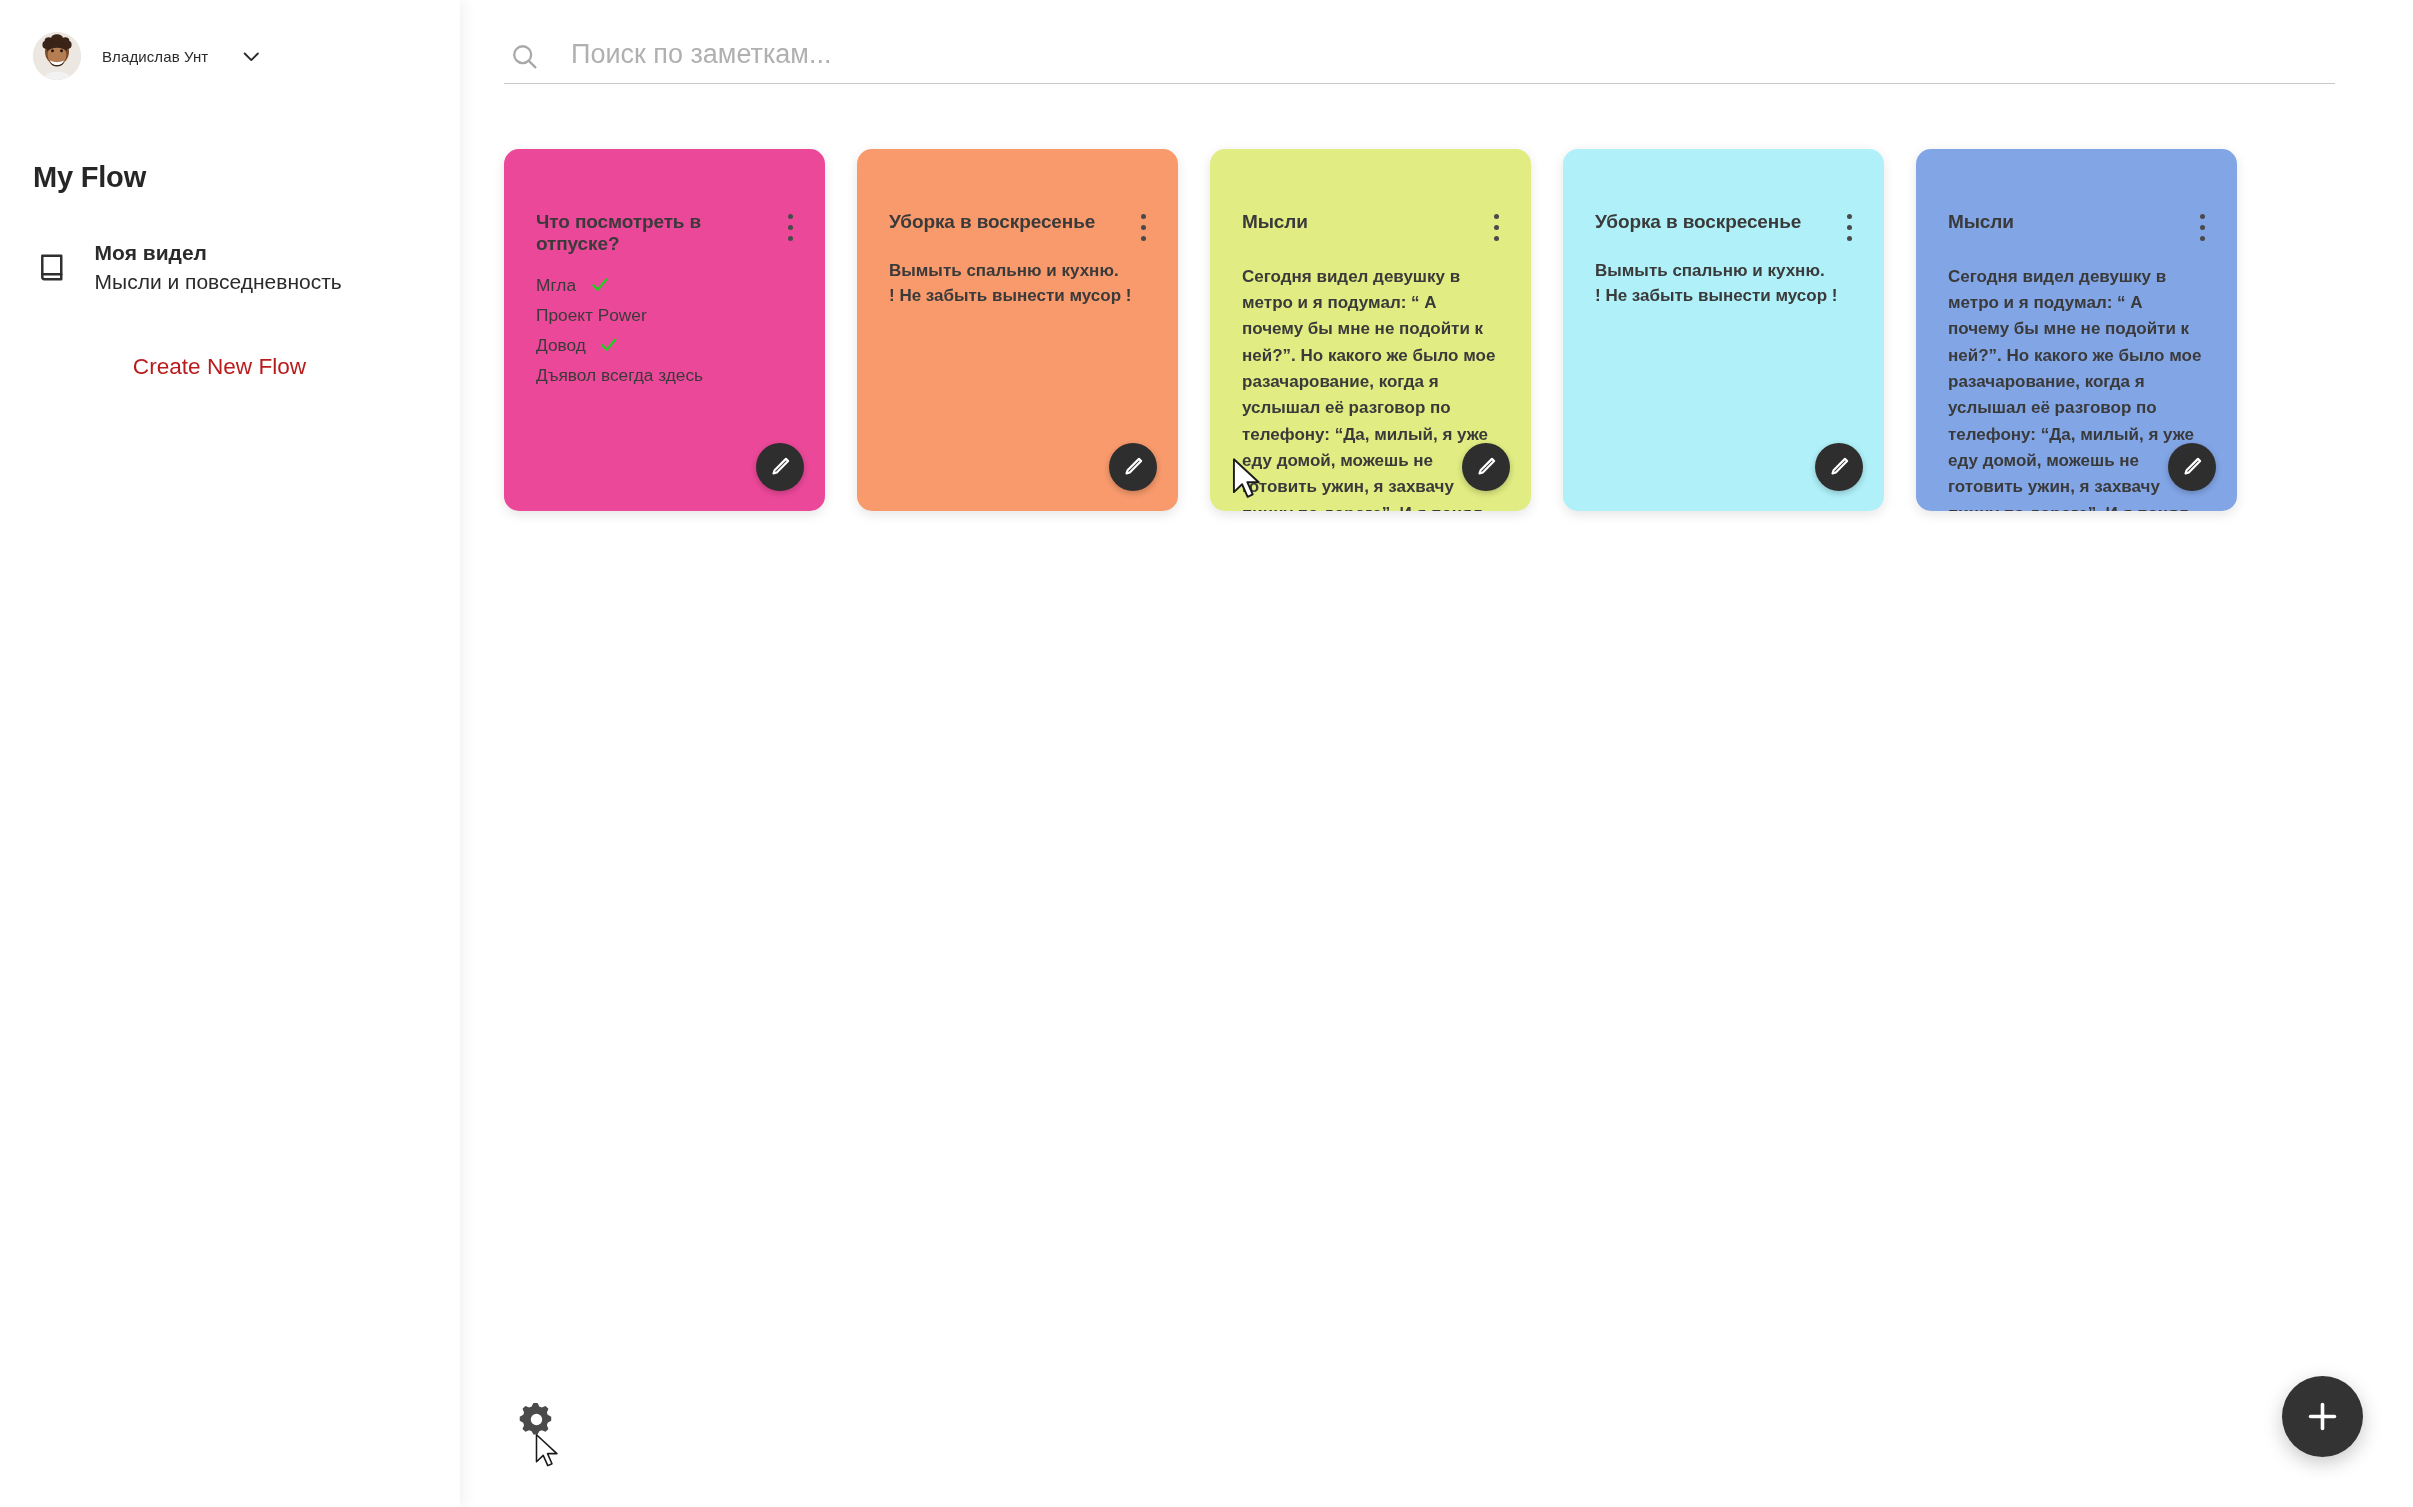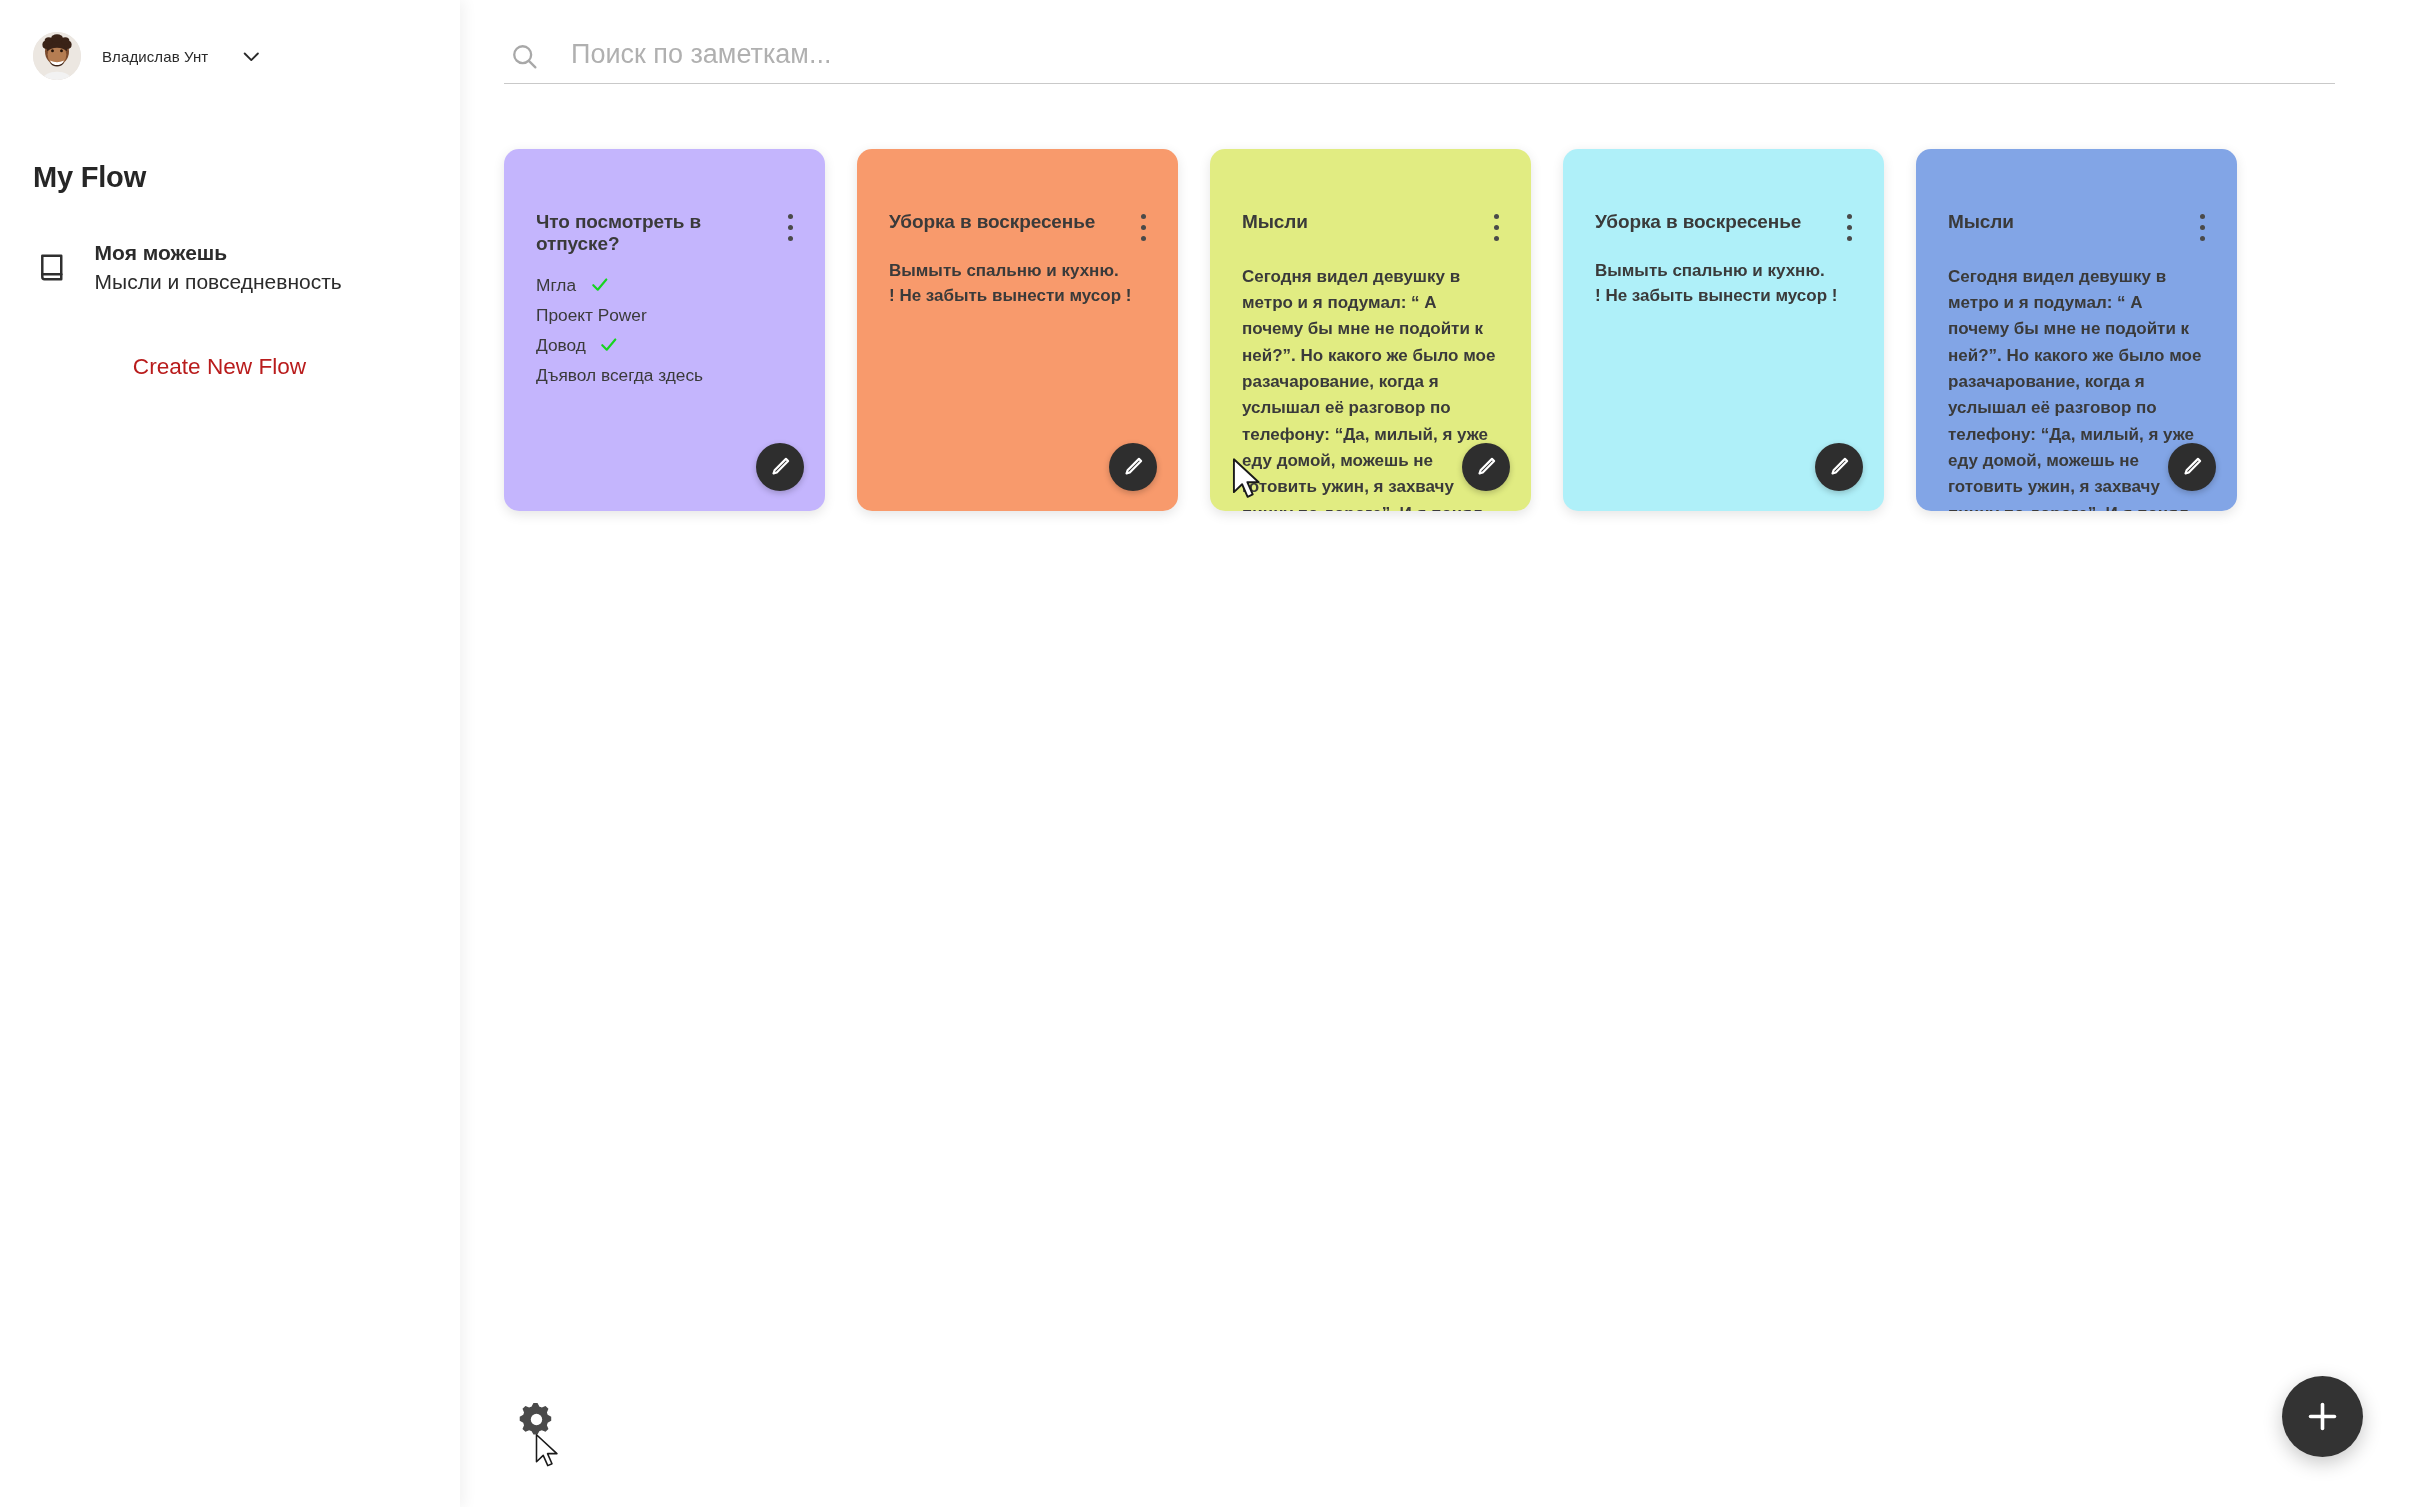--- a/index.html
+++ b/index.html
@@ -220,21 +220,21 @@
     <div class="flow-list">
 
       <div class="flow-item">
         <span class="flow-icon">
           <svg viewBox="0 0 24 24" fill="none" stroke="#2f2f2f" stroke-width="1.7" stroke-linecap="round" stroke-linejoin="round">
             <path d="M5 4h13v16H6.5A1.5 1.5 0 0 1 5 18.5V4z"></path>
             <path d="M5 16.6h13"></path>
           </svg>
         </span>
         <span class="flow-texts">
-          <span class="flow-name">Моя можешь</span>
+          <span class="flow-name">Моя видел</span>
           <span class="flow-sub">Мысли и повседневность</span>
         </span>
       </div>
 
 
     </div>
 
     <div class="create-flow">Create New Flow</div>
 
     <div class="gear">
@@ -259,21 +259,21 @@
         <svg viewBox="0 0 24 24" fill="none" stroke="#a8a8a8" stroke-width="1.9" stroke-linecap="round">
           <circle cx="10.5" cy="10.5" r="7"></circle>
           <line x1="15.8" y1="15.8" x2="21" y2="21"></line>
         </svg>
       </span>
       <input class="search-input" type="text" placeholder="Поиск по заметкам..." style="">
     </div>
 
     <div class="cards">
 
-      <div class="card" style="background:#c4b5fd">
+      <div class="card" style="background:#ec4899">
         <div class="card-head">
           <div class="card-title">Что посмотреть в отпуске?</div>
           <div class="dots">
               <i></i>
               <i></i>
               <i></i>
             </div>
         </div>
         <div class="card-list">
           <div class="card-list-row">

